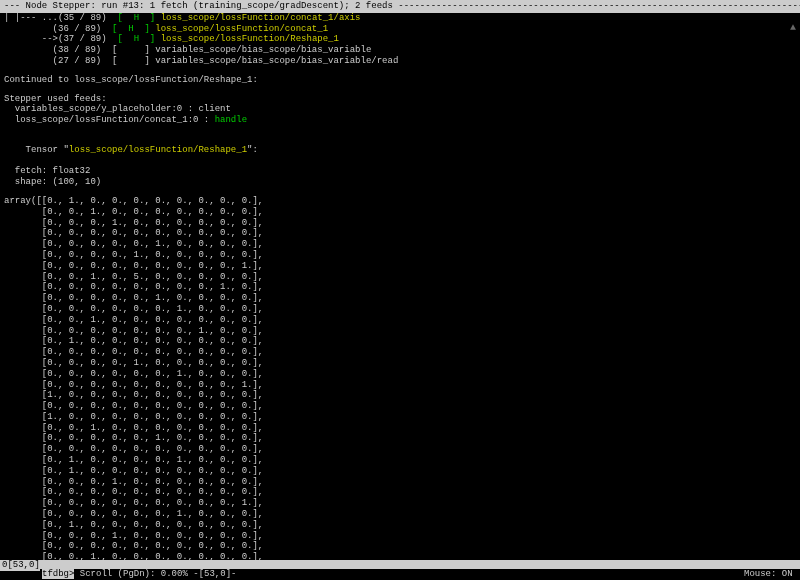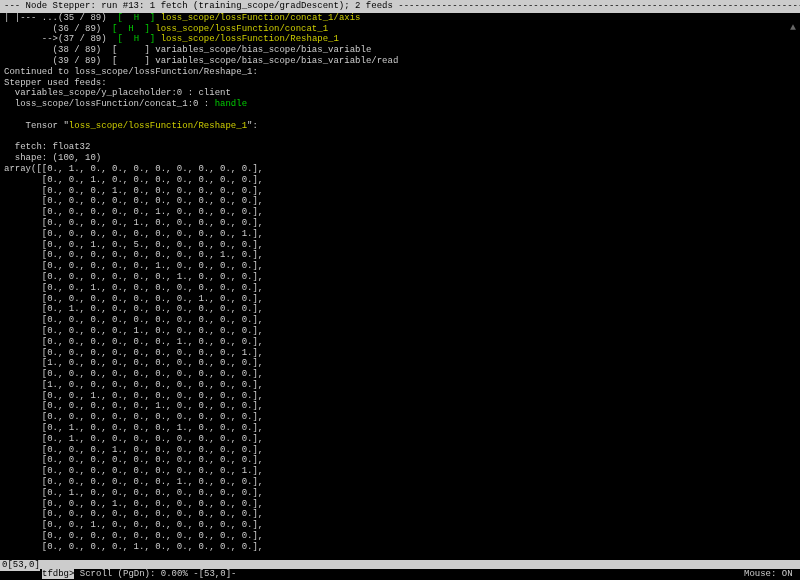--- a/index.html
+++ b/index.html
@@ -22,21 +22,21 @@
       white-space: nowrap;
     }
     .main {
       padding: 0 4px;
     }
     .node-line {
       white-space: pre;
     }
     .node-line .green { color: #0c0; }
     .node-line .yellow { color: #cc0; }
-    .section-line { margin-top: 0; white-space: pre; }
+    .section-line { margin-top: 8px; white-space: pre; }
     .tensor-name { color: #cc0; }
     .handle { color: #0c0; }
     .array-row { white-space: pre; color: #ccc; }
     .statusbar {
       position: absolute;
       bottom: 9px;
       left: 0;
       right: 0;
       background: #ccc;
       color: #000;
@@ -71,21 +71,21 @@
 <body>
 
 <div class="titlebar">--- Node Stepper: run #13: 1 fetch (training_scope/gradDescent); 2 feeds -----------------------------------------------------------------------------------------------------</div>
 
 <div class="main">
   <div id="nodes">
       <div class="node-line"><span>| |--- ...</span><span>(35 / 89)</span>  <span class="green">[  H  ]</span><span class="yellow"> loss_scope/lossFunction/concat_1/axis</span></div>
       <div class="node-line"><span>         </span><span>(36 / 89)</span>  <span class="green">[  H  ]</span><span class="yellow"> loss_scope/lossFunction/concat_1</span></div>
       <div class="node-line"><span>       --&gt;</span><span>(37 / 89)</span>  <span class="green">[  H  ]</span><span class="yellow"> loss_scope/lossFunction/Reshape_1</span></div>
       <div class="node-line"><span>         </span><span>(38 / 89)</span>  <span class="">[     ]</span><span class=""> variables_scope/bias_scope/bias_variable</span></div>
-      <div class="node-line"><span>         </span><span>(39 / 89)</span>  <span class="">[     ]</span><span class=""> variables_scope/bias_scope/bias_variable/read</span></div>
+      <div class="node-line"><span>         </span><span>(27 / 89)</span>  <span class="">[     ]</span><span class=""> variables_scope/bias_scope/bias_variable/read</span></div>
     </div>
 
   <div class="section-line">Continued to loss_scope/lossFunction/Reshape_1:</div>
 
   <div class="section-line">Stepper used feeds:</div>
   <div id="feeds">
       <div class="array-row">  variables_scope/y_placeholder:0 : client</div>
       <div class="array-row">  loss_scope/lossFunction/concat_1:0 : <span class="handle">handle</span></div>
     </div>
 

